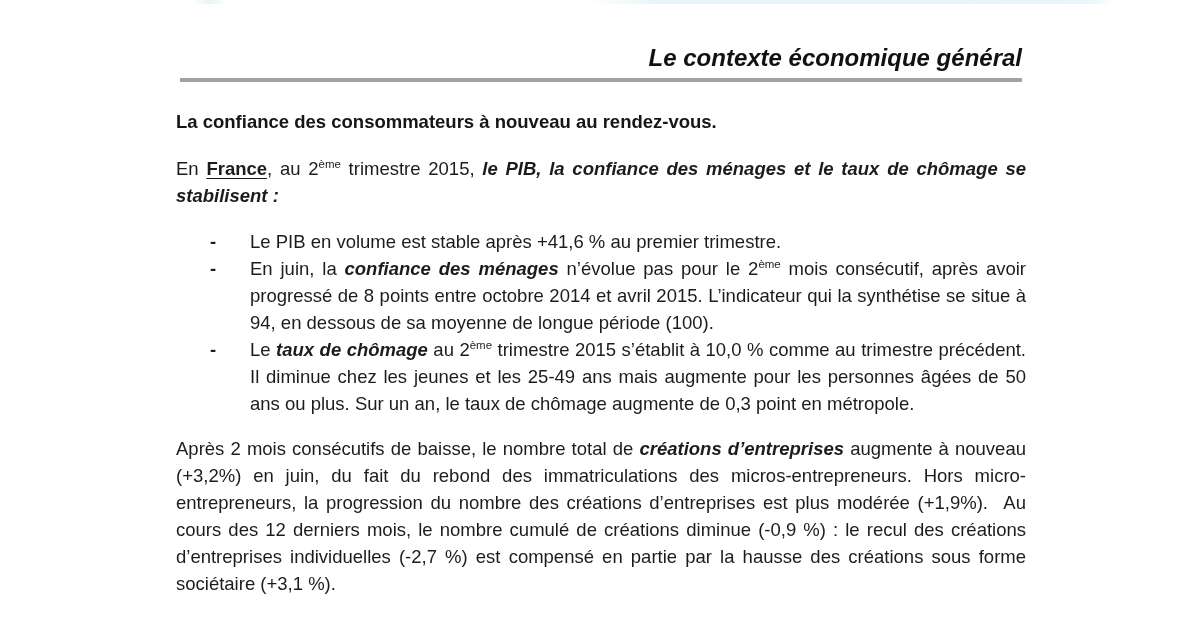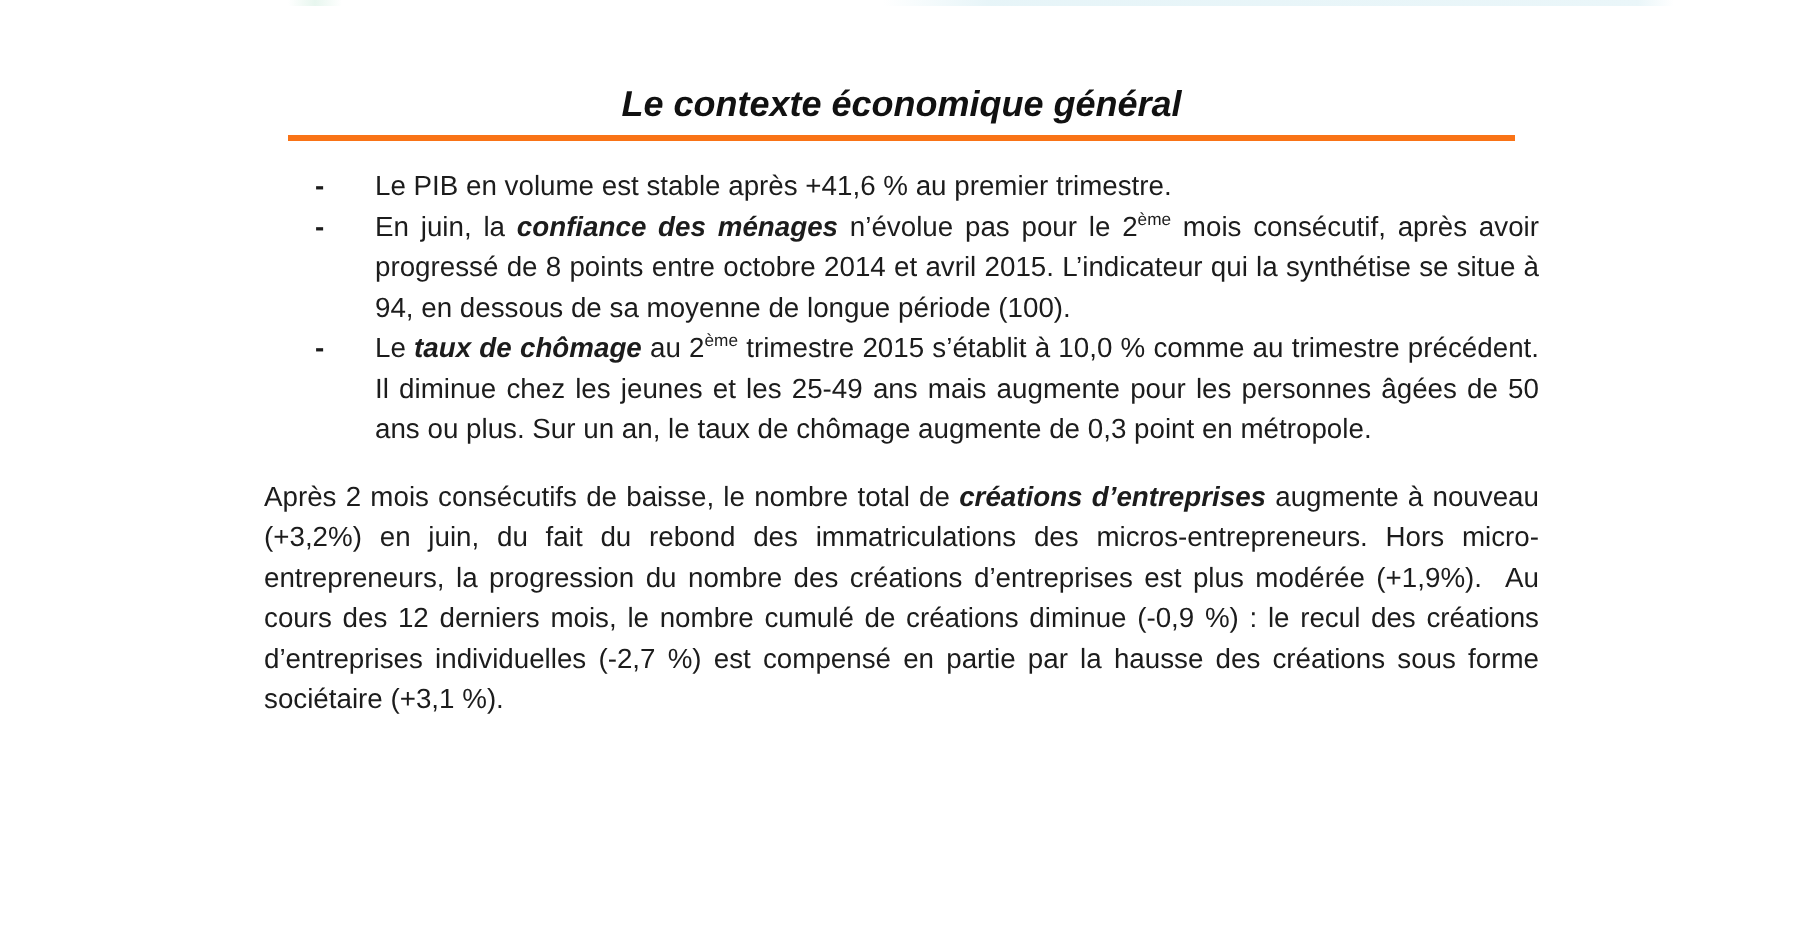--- a/index.html
+++ b/index.html
@@ -33,29 +33,29 @@
   .doc {
     position: absolute;
     left: 176px;
     top: 40px;
     width: 850px;
     font-size: 18.5px;
     line-height: 27px;
     text-align: justify;
   }
   .section-title {
-    margin: 16px;
+    margin: 4px;
     font-size: 24px;
     line-height: 28px;
     font-weight: bold;
     font-style: italic;
-    text-align: center;
+    text-align: right;
     color: #111111;
     padding-bottom: 6px;
-    border-bottom: 4px solid #f97316;
+    border-bottom: 4px solid #a3a3a3;
   }
   .lead-heading {
     margin-top: 26px;
     font-weight: bold;
     text-align: left;
     color: #161616;
   }
   .intro-paragraph {
     margin-top: 20px;
   }
@@ -89,21 +89,23 @@
 <body>
 
 <div class="page">
 
   <div class="header-remnant"></div>
 
   <div class="doc">
 
     <h1 class="section-title">Le contexte économique général</h1>
 
+    <div class="lead-heading">La confiance des consommateurs à nouveau au rendez-vous.</div>
 
+    <p class="intro-paragraph"><span class="run plain">En </span><span class="run bold-underline">France</span><span class="run plain">, au 2</span><span class="run sup">ème</span><span class="run plain"> trimestre 2015, </span><span class="run bold-italic">le PIB, la confiance des ménages et le taux de chômage se stabilisent :</span></p>
 
     <div class="bullet-list">
 
       <div class="bullet-item">
         <span class="bullet-dash">-</span>
         <div class="bullet-text"><span class="run plain">Le PIB en volume est stable après +41,6 % au premier trimestre.</span></div>
       </div>
 
       <div class="bullet-item">
         <span class="bullet-dash">-</span>

